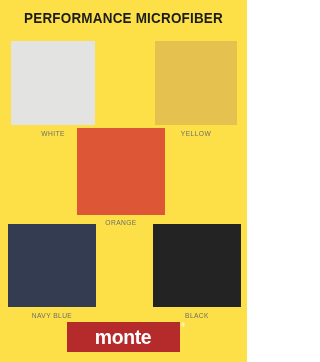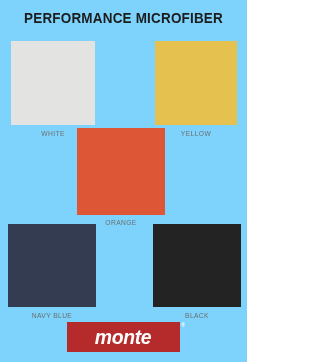--- a/index.html
+++ b/index.html
@@ -99,37 +99,37 @@
     font-family: "Liberation Sans", sans-serif;
     font-size: 5px;
     font-weight: bold;
     color: #ffffff;
     line-height: 1;
   }
 </style>
 </head>
 <body>
 
-<div class="page" style="background: #7dd3fc;">
+<div class="page" style="background: #fde047;">
 
   <div class="page-title" style="color: rgb(28, 28, 28);">PERFORMANCE MICROFIBER</div>
 
   <div class="swatch sw-white" style="background: rgb(227, 227, 226);"></div>
   <div class="swatch-label lb-white" style="color: rgb(109, 109, 109);">WHITE</div>
 
   <div class="swatch sw-yellow" style="background: rgb(229, 194, 80);"></div>
   <div class="swatch-label lb-yellow" style="color: rgb(109, 109, 109);">YELLOW</div>
 
   <div class="swatch sw-orange" style="background: rgb(221, 87, 55);"></div>
   <div class="swatch-label lb-orange" style="color: rgb(109, 109, 109);">ORANGE</div>
 
   <div class="swatch sw-navy" style="background: rgb(51, 60, 80);"></div>
   <div class="swatch-label lb-navy" style="color: rgb(109, 109, 109);">NAVY BLUE</div>
 
   <div class="swatch sw-black" style="background: rgb(35, 35, 35);"></div>
   <div class="swatch-label lb-black" style="color: rgb(109, 109, 109);">BLACK</div>
 
-  <div class="logo" style="background: rgb(181, 42, 42); font-style: italic;">
+  <div class="logo" style="background: rgb(181, 42, 42);">
     <span class="logo-wordmark" style="color: rgb(255, 255, 255);">monte</span>
     <span class="logo-rmark" style="color: rgb(255, 255, 255);">®</span>
   </div>
 
 </div>
 
 </body></html>

